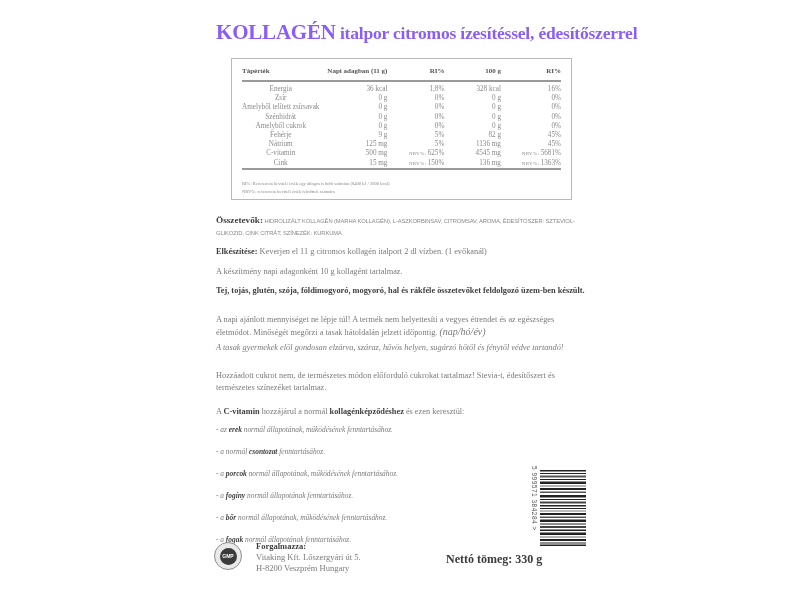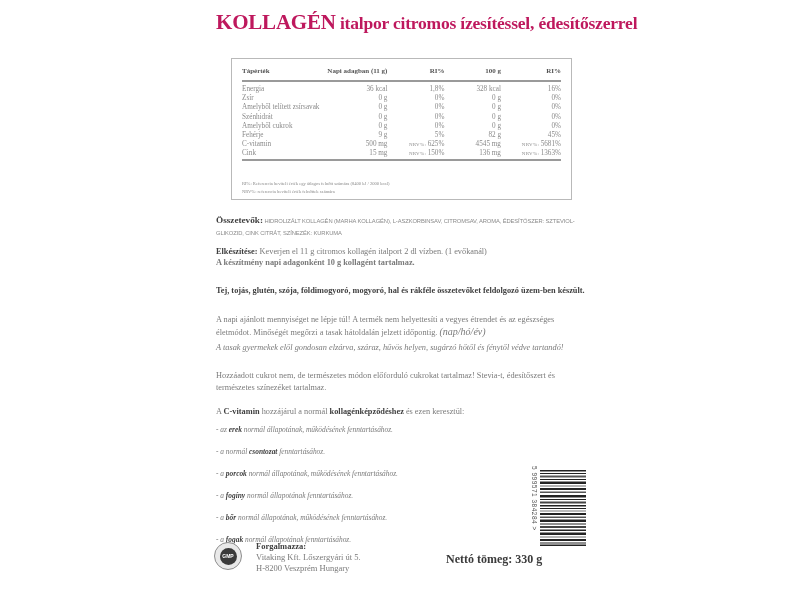--- a/index.html
+++ b/index.html
@@ -1,50 +1,50 @@
 <!DOCTYPE html>
 <html><head>
 <meta charset="utf-8">
 <style>
   html, body { margin: 0; padding: 0; }
   body {
     width: 800px; height: 600px; background: #ffffff; position: relative; overflow: hidden;
     font-family: "Liberation Serif", "DejaVu Serif", serif; color: #6b6b6b;
   }
   .title {
-    position: absolute; left: 216px; top: 10px; width: 380px;
-    font-size: 17.5px; color: #be185d; font-weight: bold; white-space: nowrap; letter-spacing: -0.2px;
+    position: absolute; left: 216px; top: 20px; width: 380px;
+    font-size: 17.5px; color: #8b5cf6; font-weight: bold; white-space: nowrap; letter-spacing: -0.2px;
   }
   .title .brand { font-size: 21px; }
   .nutri-box {
     position: absolute; left: 231px; top: 58px; width: 341px; height: 142px;
     border: 1px solid #b9b9b9; box-sizing: border-box;
   }
   .nutri-table {
     position: absolute; left: 10px; top: 6px; width: 319px; border-collapse: collapse;
     font-size: 7.2px; color: #8a8a8a;
   }
   .nutri-table th { font-weight: bold; color: #555; text-align: right; padding: 0 0 3px 0; font-size: 7px; height: 12px; }
   .nutri-table th.left { text-align: left; }
   .nutri-table thead tr { border-bottom: 2px solid #9a9a9a; }
   .nutri-table td { padding: 0; height: 9.2px; line-height: 9.2px; text-align: right; white-space: nowrap; }
-  .nutri-table td.name { text-align: left; margin-top: 20px; }
+  .nutri-table td.name { text-align: center; margin-top: 20px; }
   .nutri-table tbody tr:first-child td { padding-top: 3px; }
   .nutri-table .nrv { font-size: 5px; letter-spacing: 0.3px; }
   .nutri-table tbody { border-bottom: 2px solid #9a9a9a; }
   .nutri-notes {
     position: absolute; left: 10px; top: 121px; font-size: 4.6px; color: #8a8a8a; line-height: 8px;
   }
   .block { position: absolute; left: 216px; width: 372px; font-size: 8.3px; line-height: 12px; color: #7a7a7a; }
   .block b { color: #3f3f3f; }
   .ingredients { top: 214px; }
   .ingredients .label { font-size: 9.2px; font-weight: bold; color: #3f3f3f; }
   .ingredients .caps { font-family: "Liberation Sans", "DejaVu Sans", sans-serif; font-size: 5.8px; color: #8a8a8a; letter-spacing: -0.1px; }
   .prep { top: 246px; }
-  .daily { top: 257px; font-weight: bold; }
+  .daily { top: 266px; }
   .allergen { top: 285px; color: #3f3f3f; font-weight: bold; }
   .warning { top: 314px; }
   .warning i { font-size: 10px; }
   .storage { top: 342px; font-style: italic; }
   .sugar { top: 370px; }
   .vitc-intro { top: 406px; }
   .benefit { position: absolute; left: 216px; font-size: 7.4px; color: #7a7a7a; line-height: 10px; font-style: italic; }
   .benefit b { color: #3f3f3f; }
   .b1 { top: 425px; } .b2 { top: 447px; } .b3 { top: 469px; } .b4 { top: 491px; } .b5 { top: 513px; } .b6 { top: 535px; }
   .gmp {
@@ -119,20 +119,27 @@
           <td><span>0 g</span></td>
           <td><span>0%</span></td>
           <td><span>0 g</span></td>
           <td><span>0%</span></td>
         </tr>
         <tr>
           <td class="name"><span>Fehérje</span></td>
           <td><span>9 g</span></td>
           <td><span>5%</span></td>
           <td><span>82 g</span></td>
+          <td><span>45%</span></td>
+        </tr>
+        <tr>
+          <td class="name"><span>Nátrium</span></td>
+          <td><span>125 mg</span></td>
+          <td><span>5%</span></td>
+          <td><span>1136 mg</span></td>
           <td><span>45%</span></td>
         </tr>
         <tr>
           <td class="name"><span>C-vitamin</span></td>
           <td><span>500 mg</span></td>
           <td><span class="nrv">NRV%: </span><span>625%</span></td>
           <td><span>4545 mg</span></td>
           <td><span class="nrv">NRV%: </span><span>5681%</span></td>
         </tr>
         <tr>

